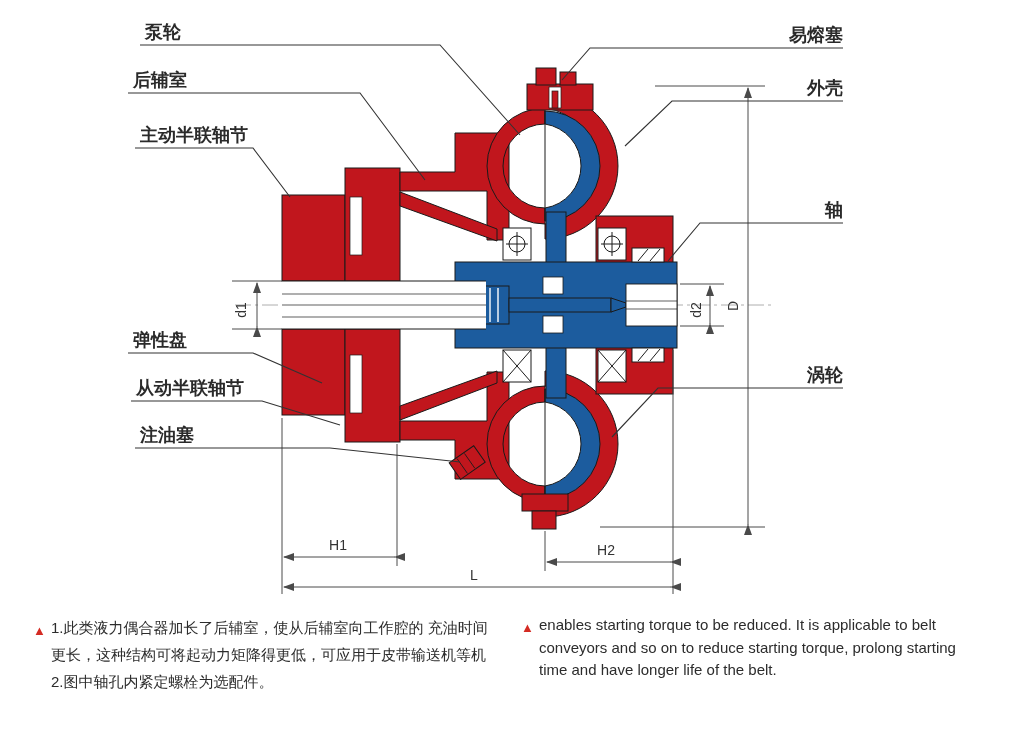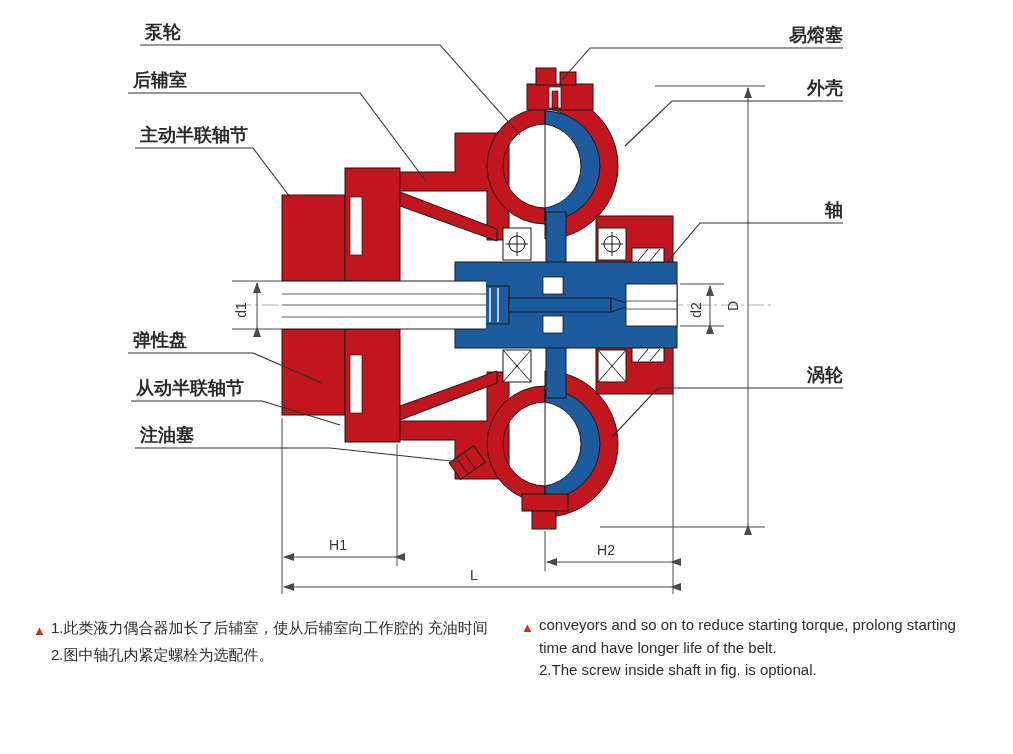--- a/index.html
+++ b/index.html
@@ -191,25 +191,26 @@
       <text class="part-label" x="843" y="216" text-anchor="end">轴</text>
       <text class="part-label" x="843" y="381" text-anchor="end">涡轮</text>
     </svg>
   </div>
 
   <div class="notes">
     <div class="note-col cn">
       <span class="note-marker">▲</span>
       <div class="note-body">
         <div class="note-line">1.此类液力偶合器加长了后辅室，使从后辅室向工作腔的 充油时间</div>
+        <div class="note-line">更长，这种结构可将起动力矩降得更低，可应用于皮带输送机等机</div>
         <div class="note-line">2.图中轴孔内紧定螺栓为选配件。</div>
       </div>
     </div>
     <div class="note-col en">
       <span class="note-marker">▲</span>
       <div class="note-body">
+        <div class="note-line">enables starting torque to be reduced. It is applicable to belt</div>
         <div class="note-line">conveyors and so on to reduce starting torque, prolong starting</div>
         <div class="note-line">time and have longer life of the belt.</div>
-        <div class="note-line">2.The screw inside shaft in fig. is optional.</div>
       </div>
     </div>
   </div>
 </div>
 
 </body></html>

